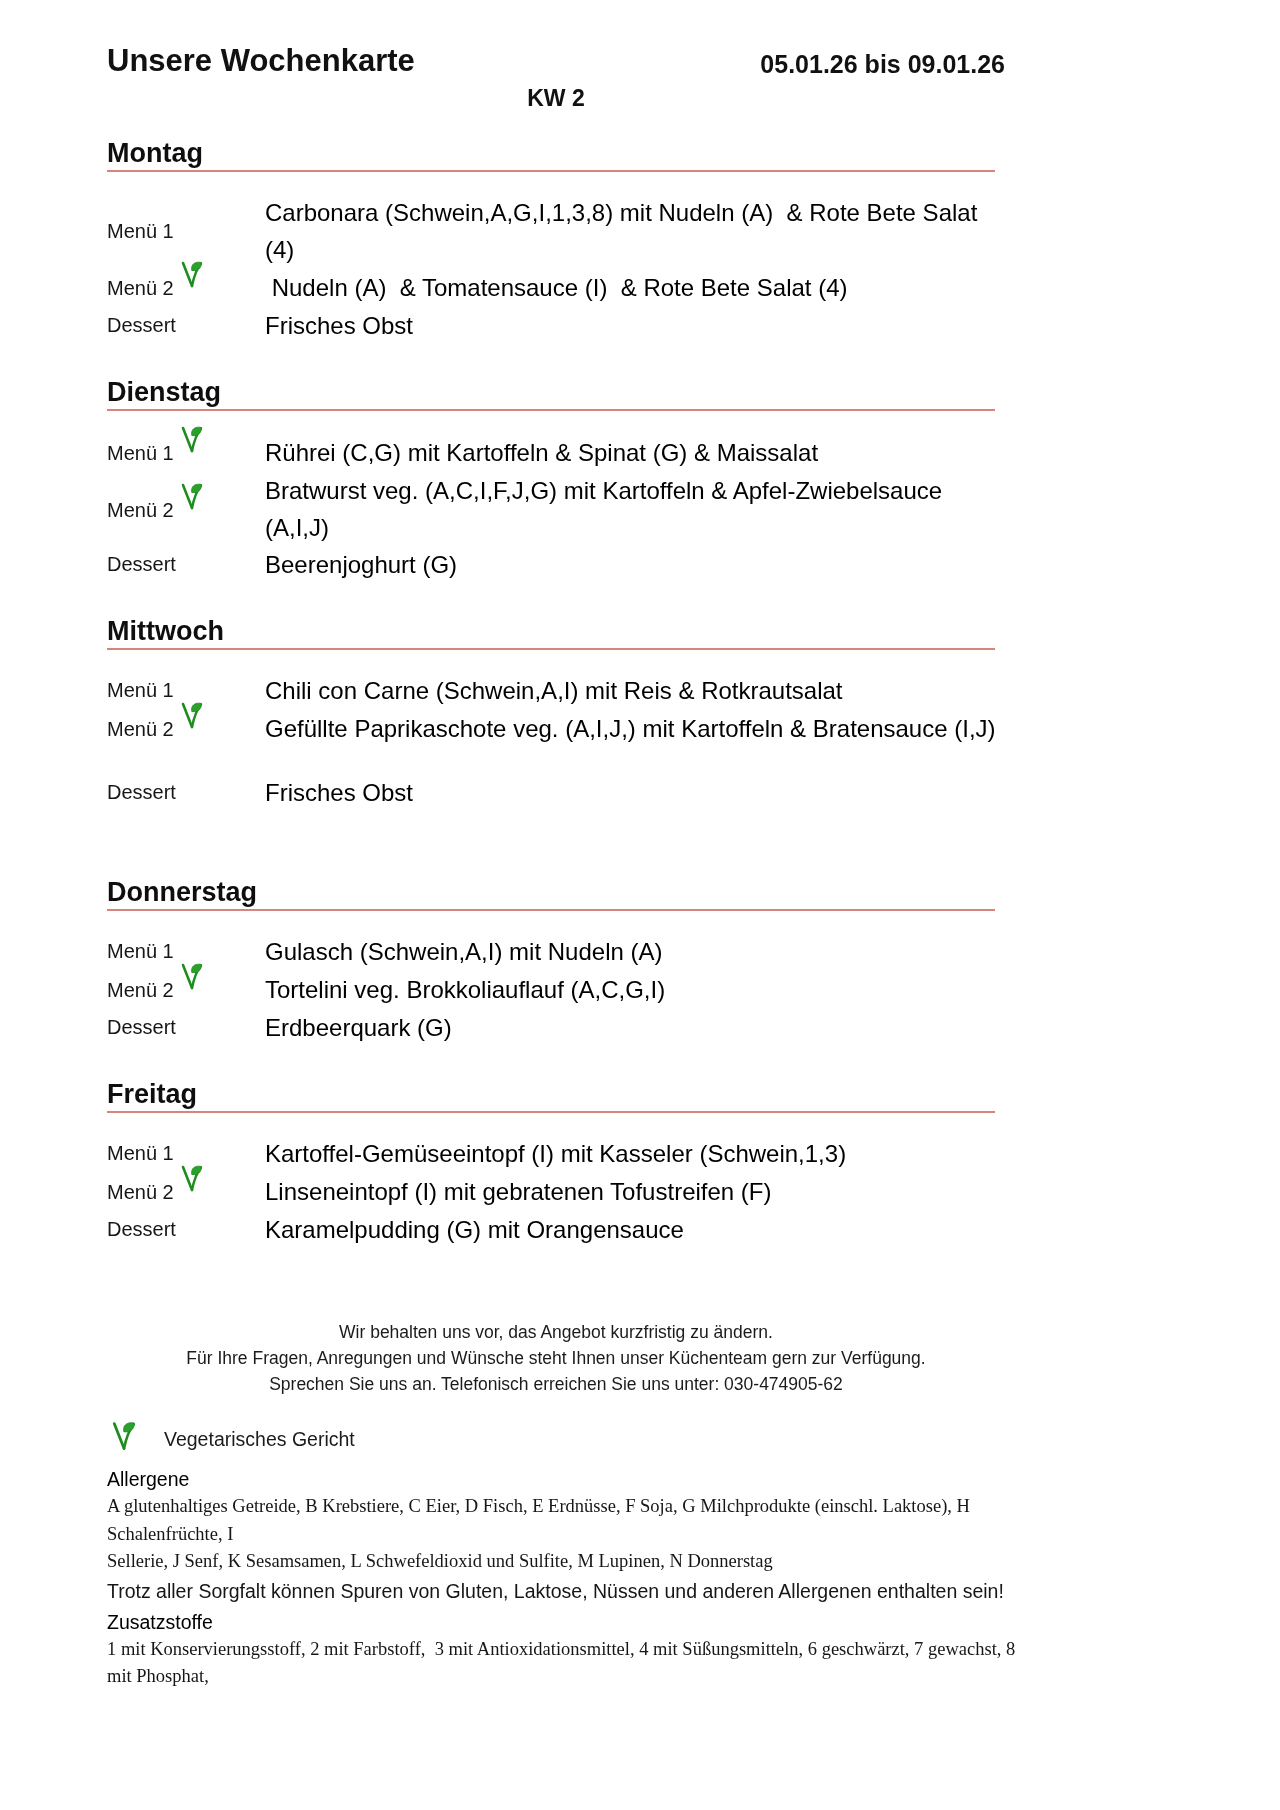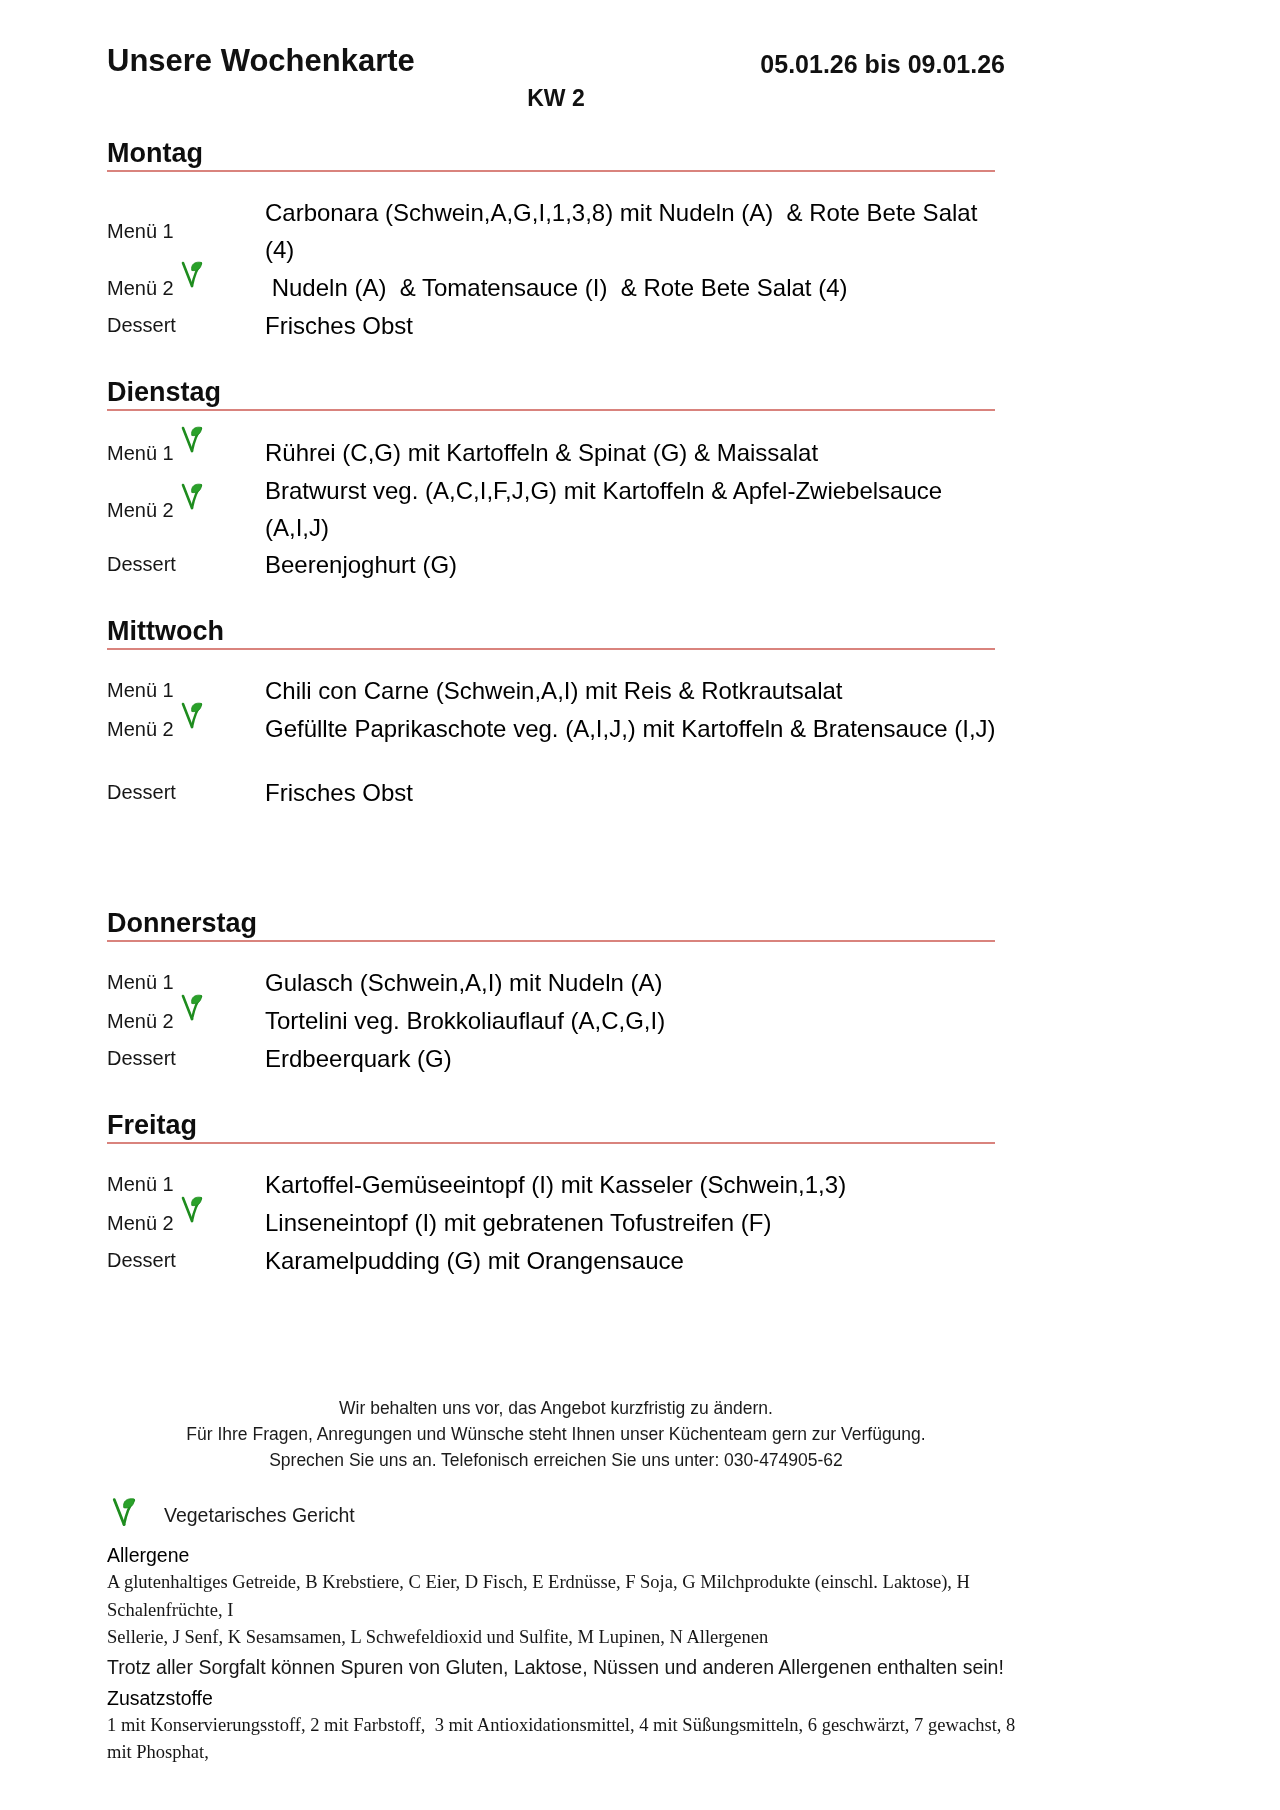--- a/index.html
+++ b/index.html
@@ -25,21 +25,21 @@
     white-space:nowrap;
   }
   .title-row { display:flex; justify-content:space-between; align-items:flex-end; margin-top:18px;gap:41px; }
   .doc-title { font-size:31px; font-weight:700; color:#111; }
   .date-range { font-size:25px; font-weight:700; color:#111; }
   .week-row { text-align:center; margin-top:6px; }
   .week { font-size:23px; font-weight:700; color:#111; }
   
   .day-section { margin-top:33px; }
   .day-section.first { margin-top:26px; }
-  .day-section.extra-gap { margin-top:97px; }
+  .day-section.extra-gap { margin-top:66px; }
   .day-heading {
     font-size:27px; font-weight:700; color:#0e0e0e;
     width:888px;
     padding-bottom:1px;
     border-bottom:2px solid #d9837d;
     line-height:1.15;
   }
   .rows { margin-top:22px; }
   .menu-row { display:flex; align-items:center; min-height:37px; }
   .menu-row.gap-before { margin-top:26px; }
@@ -50,21 +50,21 @@
     position:relative;
     white-space:nowrap;
   }
   .veg-icon { display:inline-block; width:25px; height:29px; vertical-align:-2px; margin-left:5px; position:relative; top:-9px; }
   .row-text {
     font-size:24px; color:#000000;
     line-height:37px;
     white-space:pre-wrap;
   }
   
-  .notices { margin-top:116px; text-align:center; }
+  .notices { margin-top:71px; text-align:center; }
   .notice-line { font-size:17.5px; line-height:26px; color:#1b1b1b; }
   .legend-row { margin-top:22px; display:flex; align-items:flex-end; }
   .legend-icon { width:27px; height:32px; margin-left:3px; flex:none; }
   .legend-label { font-size:19.5px; color:#1b1b1b; margin-left:27px; }
   .allergens { margin-top:14px; }
   .block-heading { font-size:19.5px; color:#000000; line-height:28px; }
   .fine-line { font-size:18.5px; color:#161616; line-height:27.5px; white-space:pre-wrap; width:930px;font-family:Liberation Serif, serif; }
   .warning-line { font-size:19.5px; color:#161616; line-height:29px; margin-top:1px; }
   .additives { margin-top:2px; }
 </style>
@@ -203,21 +203,21 @@
   <div class="legend-row">
     <svg class="legend-icon" viewBox="0 0 25 29">
         <use href="#veg-glyph"></use>
       </svg>
     <span class="legend-label">Vegetarisches Gericht</span>
   </div>
 
   <div class="allergens">
     <div class="block-heading">Allergene</div>
     <div class="fine-line">A glutenhaltiges Getreide, B Krebstiere, C Eier, D Fisch, E Erdnüsse, F Soja, G Milchprodukte (einschl. Laktose), H Schalenfrüchte, I</div>
-    <div class="fine-line">Sellerie, J Senf, K Sesamsamen, L Schwefeldioxid und Sulfite, M Lupinen, N Allergenen</div>
+    <div class="fine-line">Sellerie, J Senf, K Sesamsamen, L Schwefeldioxid und Sulfite, M Lupinen, N Donnerstag</div>
     <div class="warning-line">Trotz aller Sorgfalt können Spuren von Gluten, Laktose, Nüssen und anderen Allergenen enthalten sein!</div>
   </div>
 
   <div class="additives">
     <div class="block-heading">Zusatzstoffe</div>
     <div class="fine-line">1 mit Konservierungsstoff, 2 mit Farbstoff,  3 mit Antioxidationsmittel, 4 mit Süßungsmitteln, 6 geschwärzt, 7 gewachst, 8 mit Phosphat,</div>
 
   </div>
 
 </div>

